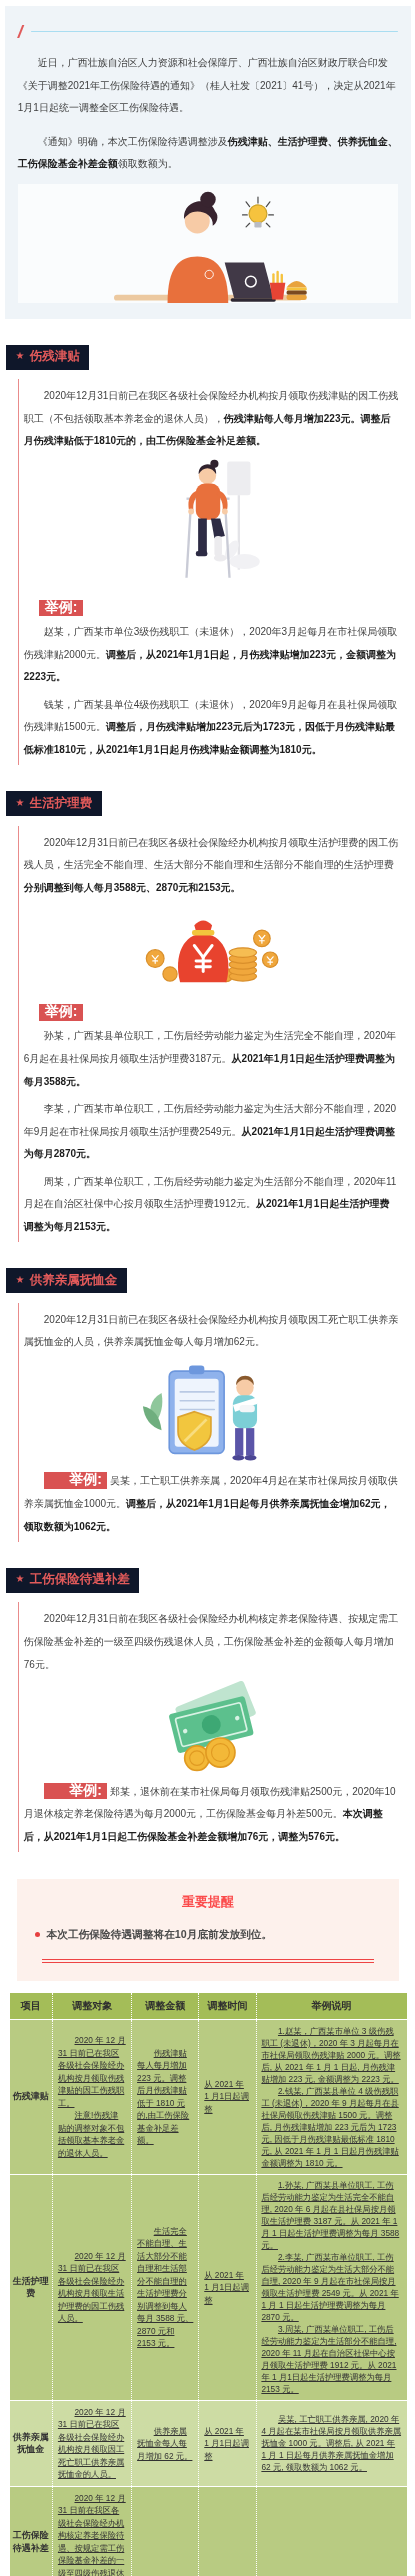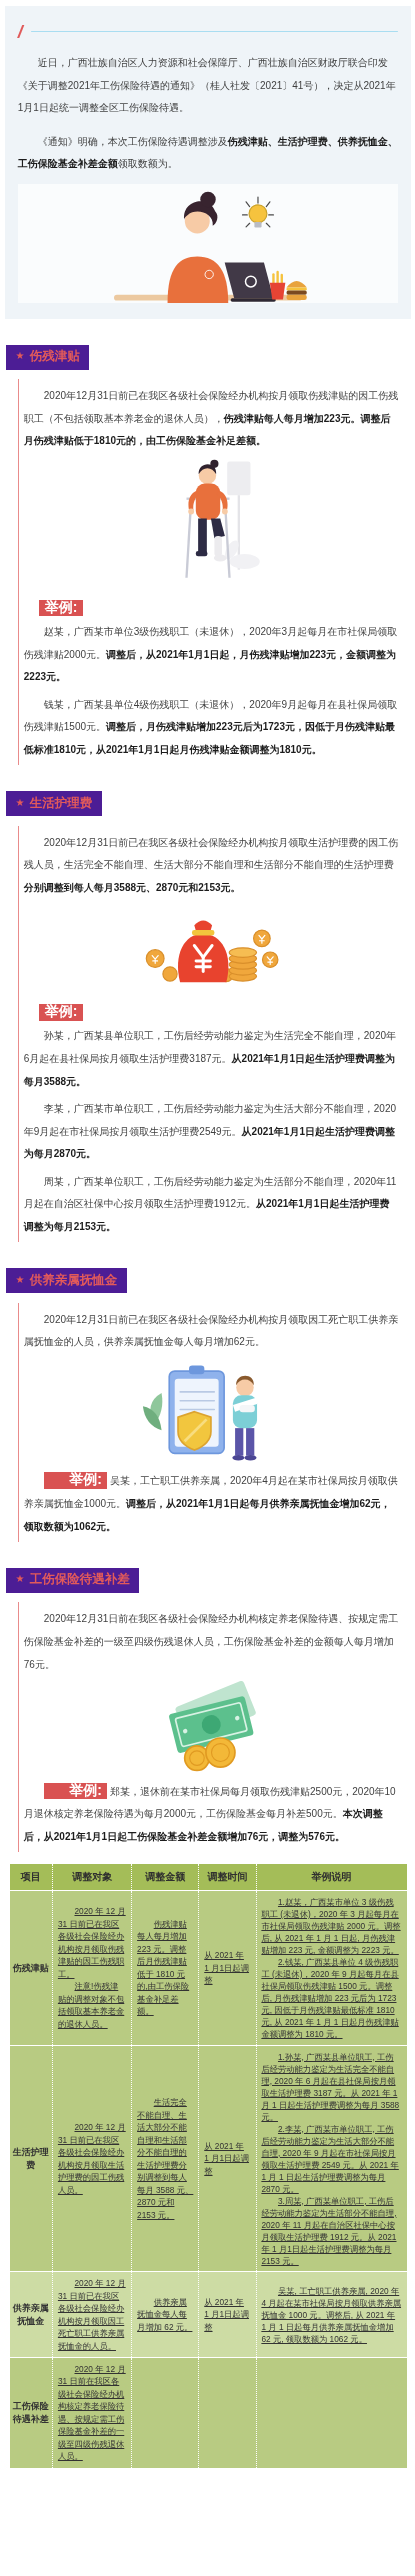--- a/index.html
+++ b/index.html
@@ -11,21 +11,21 @@
   .slash-row{display:flex;align-items:center;height:20px;}
   .slash{color:#e05a5a;font-size:18px;font-weight:bold;font-style:italic;line-height:18px;}
   .hline{flex:1;height:1.8px;background:#a9ddf1;margin-left:8.3px;border-radius:1.2px;}
   .para{font-size:10px;line-height:22.6px;text-indent:2em;margin:0;color:#3f3f3f;}
   .intro .para{margin-top:10.7px;}
   .bt{font-weight:bold;color:#1c1c1c;}
   .illu{display:flex;justify-content:center;}
   .intro .illu{margin-top:8.3px;background:#fafcfd;}
 
   
-  .sec-h{display:inline-block;margin:26px 0 0 6px;padding:3.6px 9.5px 5.4px;background:#4c1d95;
+  .sec-h{display:inline-block;margin:26px 0 0 6px;padding:3.6px 9.5px 5.4px;background:#0f172a;
          color:#e25a5a;font-size:12.5px;font-weight:bold;line-height:15px;}
   .sec-h .star{margin-right:5.4px;font-size:10px;vertical-align:1.2px;}
   .blk{border-left:1.2px solid #e98b8b;margin:9.5px 16.7px 0 18px;padding:1.2px 0 3.6px 4.8px;}
   .blk .para{margin-top:4.8px;}
   .blk .illu{margin-top:4.8px;}
   .badge{display:inline-block;background:#d95252;color:#ffffff;font-size:14px;font-weight:bold;
          padding:1.2px 5.4px 1.8px;line-height:13.7px;}
   .badge-row{margin:16.7px 0 2.4px 15.5px;}
   .ex{margin-top:8.3px;}
 
@@ -232,20 +232,28 @@
           <circle cx="64" cy="138" r="22" fill="#f3b838" stroke="#e09a22" stroke-width="3"></circle>
           <circle cx="64" cy="138" r="13" fill="none" stroke="#e09a22" stroke-width="2"></circle>
           <circle cx="106" cy="128" r="26" fill="#f3b838" stroke="#e09a22" stroke-width="3"></circle>
           <circle cx="106" cy="128" r="16" fill="none" stroke="#e09a22" stroke-width="2"></circle>
         </svg>
       </div>
       <p class="para ex"><span class="badge">举例:</span> <span>郑某，退休前在某市社保局每月领取伤残津贴2500元，2020年10月退休核定养老保险待遇为每月2000元，工伤保险基金每月补差500元。</span><span class="bt">本次调整后，从2021年1月1日起工伤保险基金补差金额增加76元，调整为576元。</span></p>
     </div>
   </div>
 
+  <div class="reminder">
+    <h3 class="reminder-title">重要提醒</h3>
+    <div class="bullet-row">
+      <span class="dot"></span>
+      <span>本次工伤保险待遇调整将在10月底前发放到位。</span>
+    </div>
+    <div class="dbl"></div>
+  </div>
 
 
   <table class="tbl">
     <colgroup>
         <col style="width:43px">
         <col style="width:79px">
         <col style="width:67px">
         <col style="width:57px">
         <col style="width:150px">
       </colgroup>

